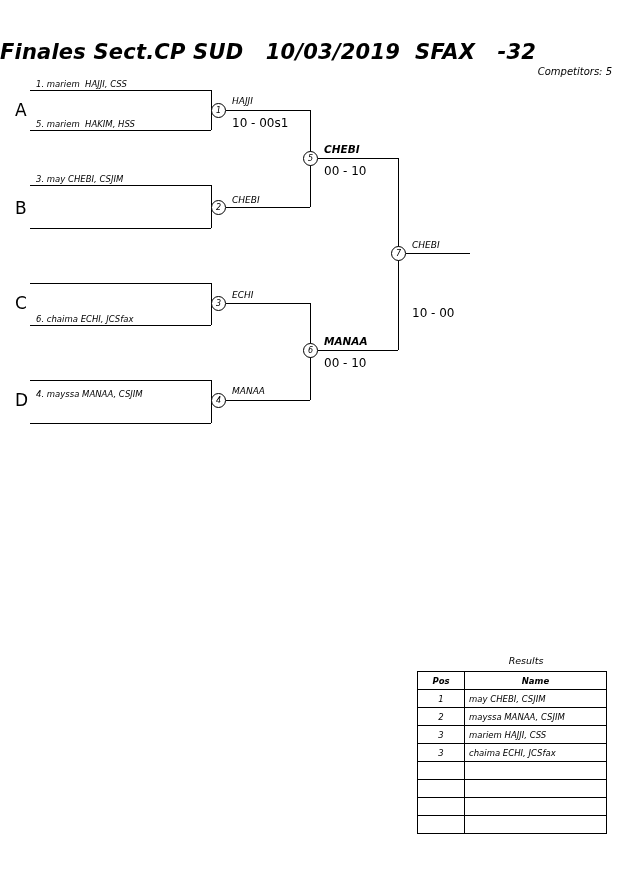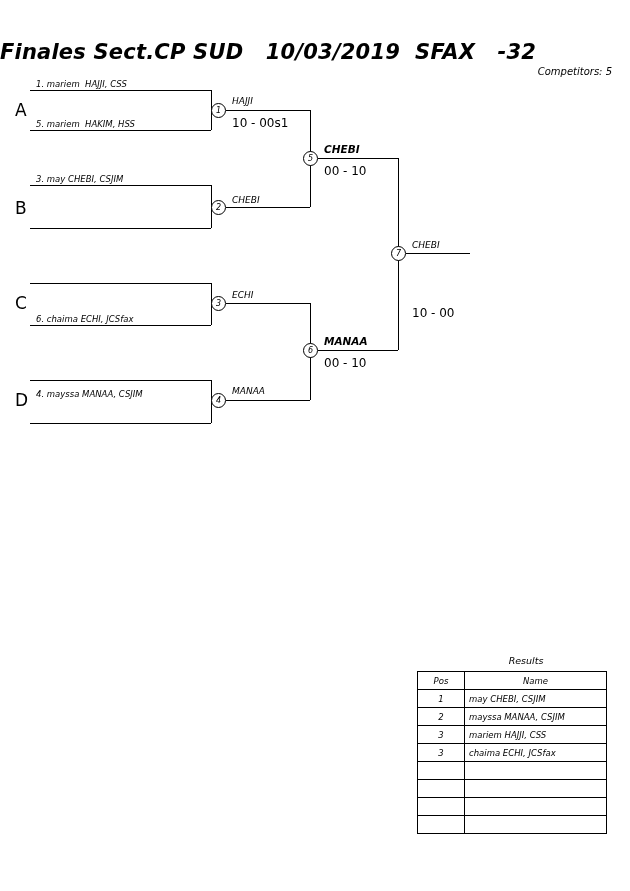--- a/index.html
+++ b/index.html
@@ -140,21 +140,21 @@
     font-style: italic;
     padding: 0 4px;
     line-height: 16px;
   }
   table.results th:first-child,
   table.results td.pos {
     width: 38px;
     text-align: center;
   }
   table.results td.name { text-align: left; }
-  table.results th { font-weight: normal; text-align: center; margin-top: 31px; }
+  table.results th { font-weight: bold; text-align: center; margin-top: 31px; }
 </style>
 </head>
 <body>
 
 <div id="sheet">
 
   <div class="title">Finales Sect.CP SUD   10/03/2019  SFAX   -32</div>
   <div class="competitors">Competitors: 5</div>
 
   <div class="pool-letter" style="left:15px; top:102px;">A</div>

